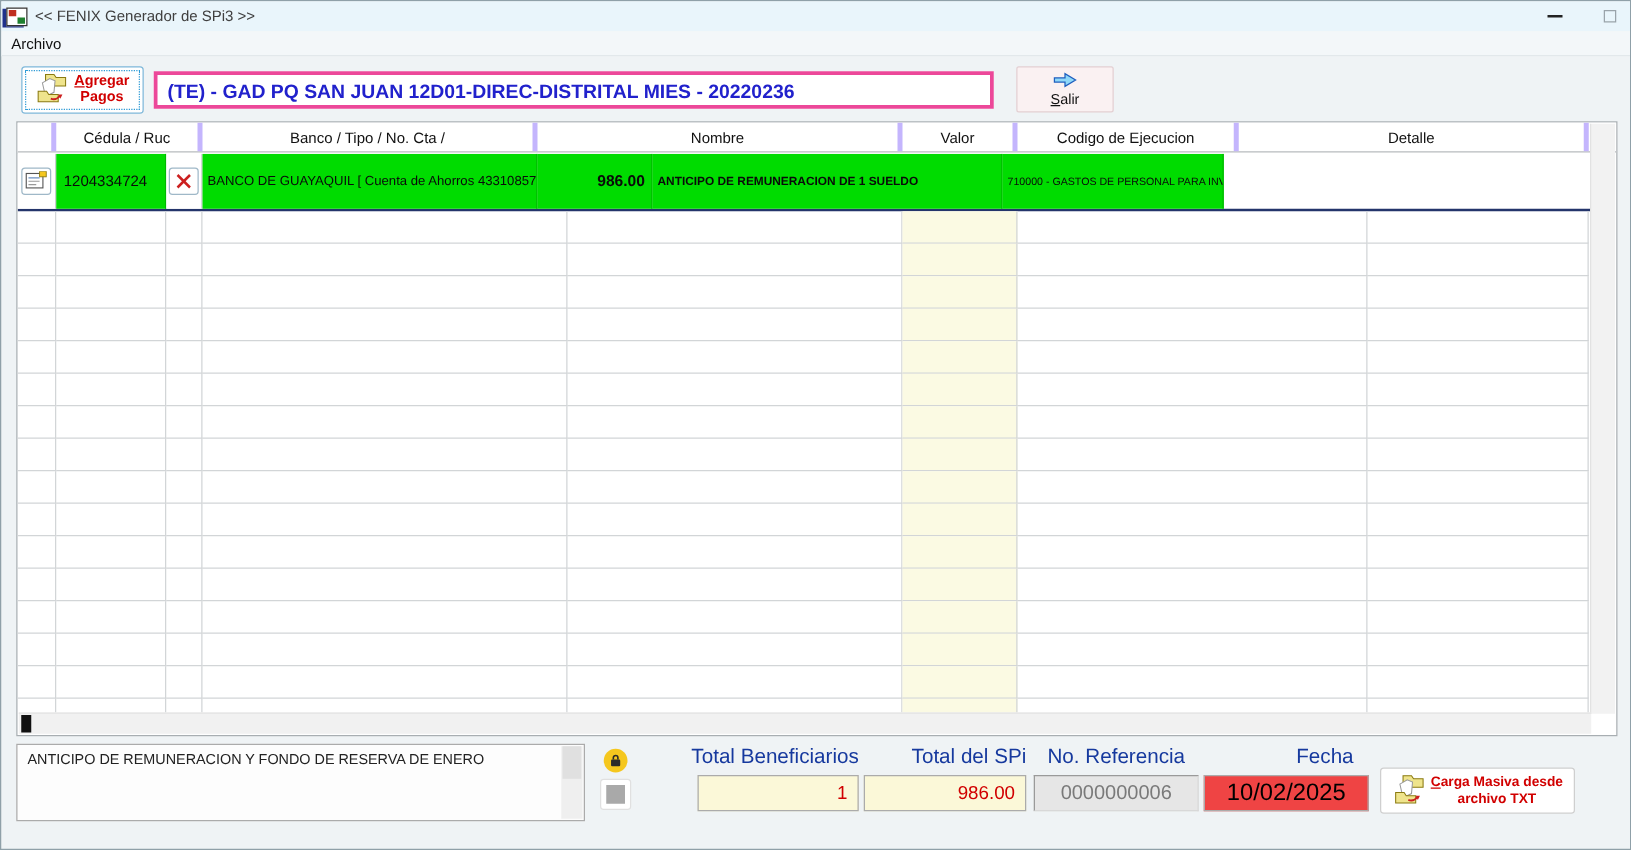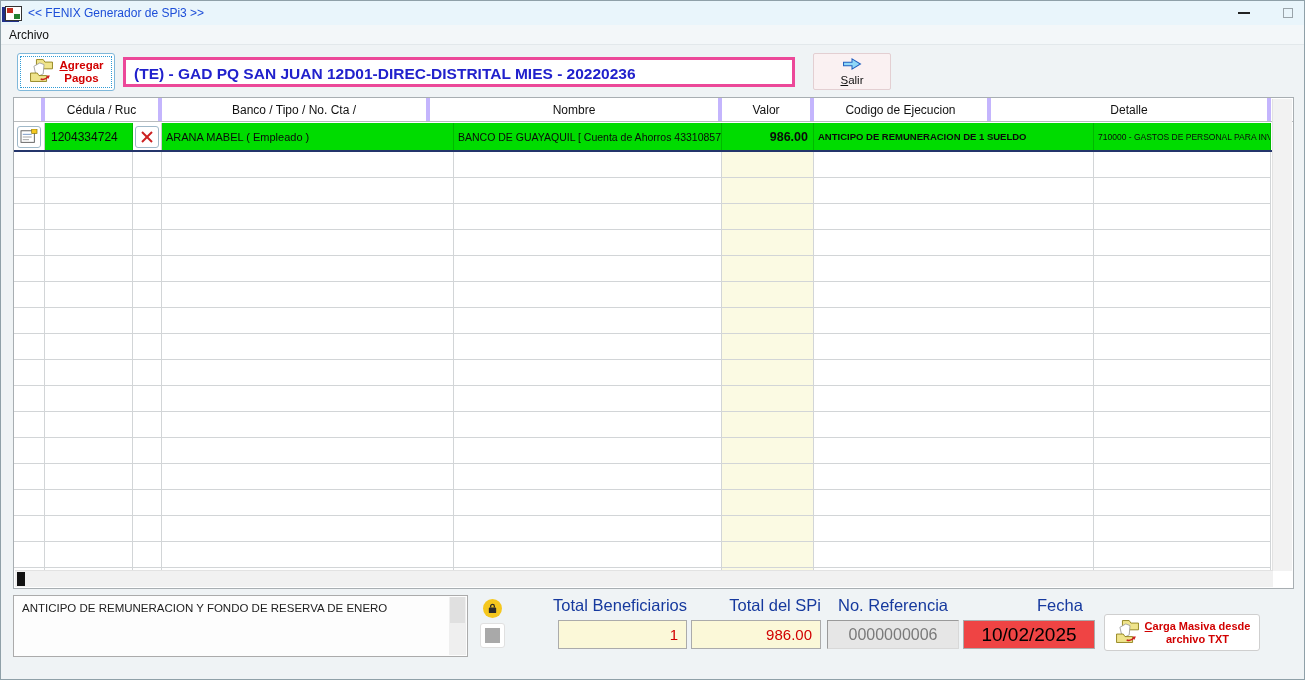--- a/index.html
+++ b/index.html
@@ -7,21 +7,21 @@
   body { font-family:"Liberation Sans", sans-serif; background:#EFF3F5; position:relative;
          border:1px solid #8fa0a8; }
 
   
   .titlebar { position:absolute; left:0; top:0; width:1305px; height:24px;
               background:#E9F5FB; display:flex; align-items:center; padding-left:4px; }
   .app-icon { width:17px; height:15px; margin-right:6px; position:relative; background:#fff;
               border:1px solid #333; box-shadow:-3px 1px 0 #20308a; }
   .app-icon::before { content:""; position:absolute; left:1px; top:1px; width:6px; height:5px; background:#c03020; }
   .app-icon::after  { content:""; position:absolute; right:1px; bottom:1px; width:6px; height:5px; background:#208030; }
-  .title-text { font-size:12px; color:#1d4ed8; }
+  .title-text { font-size:12px; color:#404040; }
   .cap-btn { position:absolute; top:2px; width:30px; height:20px; display:flex; align-items:center; justify-content:center; }
   .min-glyph { width:12px; height:0; border-top:2px solid #222; }
   .restore-glyph { width:10px; height:10px; border:1px solid #9aa4aa; position:relative; background:#E9F5FB; }
   .restore-glyph::before { content:""; position:absolute; left:2px; top:-4px; width:10px; height:10px; border:1px solid #9aa4aa; z-index:-1; }
 
   .menubar { position:absolute; left:0; top:24px; width:1305px; height:20px; background:#F3F7F9;
              border-bottom:1px solid #E2E8EB; display:flex; align-items:center; }
   .menu-item { font-size:12px; color:#111; padding:2px 8px; }
 
   
@@ -51,21 +51,21 @@
   .grid-body { position:absolute; left:0; top:25px; width:1258px; height:447px; overflow:hidden; }
   .grow, .sel-row { display:flex; }
   .grow { height:26px; }
   .cell { border-right:1px solid #D2D5D7; border-bottom:1px solid #D2D5D7; height:100%;
           display:flex; align-items:center; overflow:hidden; white-space:nowrap; }
   .c1{width:31px;} .c2{width:88px;} .c3{width:29px;} .c4{width:292px;}
   .c5{width:268px;} .c6{width:92px;} .c7{width:280px;} .c8{width:177px;}
   .hc12{width:148px;} 
   .cream { background:#FBFAE3; }
 
-  .sel-row { height:29px; border-bottom:2px solid #24356B; }
+  .sel-row { height:46px; border-bottom:2px solid #24356B; }
   .sel-row .cell { background:#00DC00; border-right:1px solid #00B800; border-bottom:none; color:#0a0a0a; }
   .sel-row .cell.white { background:#fff; justify-content:center; border-right:1px solid #C9CCCE; }
   .mini-btn { width:24px; height:22px; background:#fff; border:1px solid #9FB8C8; border-radius:3px;
               display:flex; align-items:center; justify-content:center; cursor:pointer; }
   .t-ced{font-size:12px; padding-left:6px;}
   .t-nom{font-size:11px; padding-left:4px;}
   .t-ban{font-size:10.5px; padding-left:4px;}
   .t-val{font-size:12.5px; font-weight:bold; justify-content:flex-end; padding-right:5px;}
   .t-det{font-size:9.5px; font-weight:bold; padding-left:4px;}
   .t-cod{font-size:8.5px; padding-left:4px;}
@@ -174,21 +174,20 @@
       </div>
       <div class="cell c2 t-ced">1204334724</div>
       <div class="cell c3 white">
         <button class="mini-btn">
           <svg width="14" height="14" viewBox="0 0 14 14">
             <line x1="2" y1="2" x2="12" y2="12" stroke="#CC2020" stroke-width="2"></line>
             <line x1="12" y1="2" x2="2" y2="12" stroke="#CC2020" stroke-width="2"></line>
           </svg>
         </button>
       </div>
-      <div class="cell c4 t-nom">ARANA MABEL   ( Empleado )</div>
       <div class="cell c5 t-ban">BANCO DE GUAYAQUIL [ Cuenta de Ahorros 43310857 ]</div>
       <div class="cell c6 t-val">986.00</div>
       <div class="cell c7 t-det">ANTICIPO DE REMUNERACION DE 1 SUELDO</div>
       <div class="cell c8 t-cod">710000 - GASTOS DE PERSONAL PARA INVERSI</div>
     </div>
     <div>
         <div class="grow">
           <div class="cell c1"></div>
           <div class="cell c2"></div>
           <div class="cell c3"></div>

